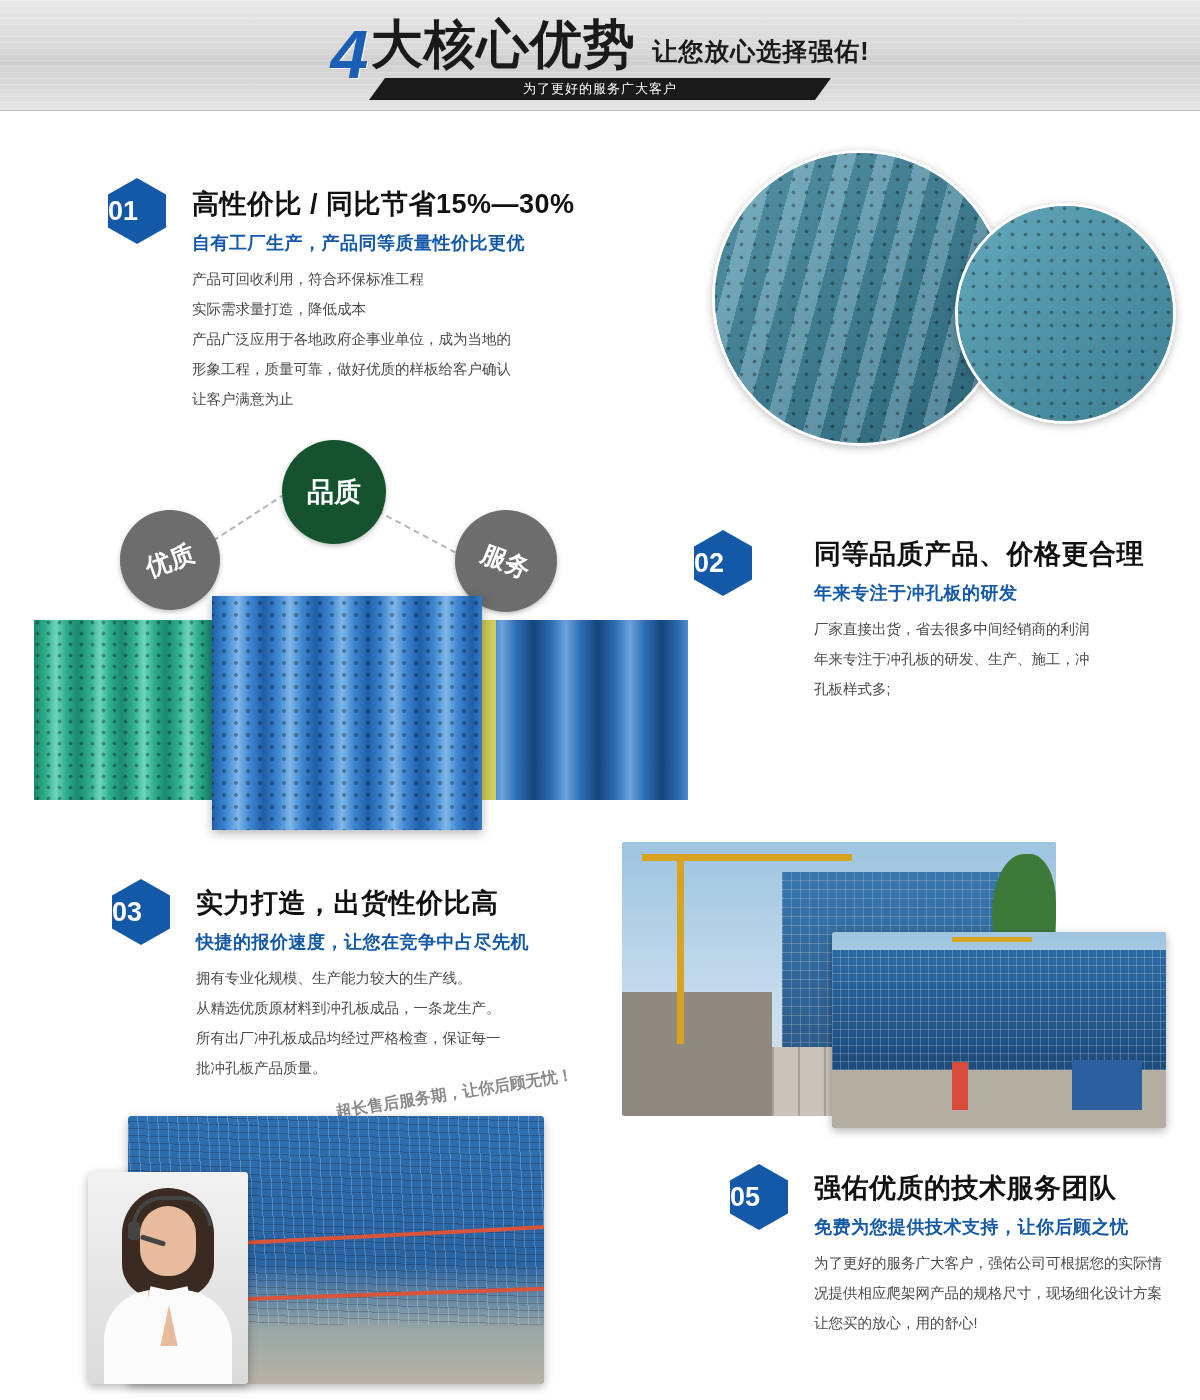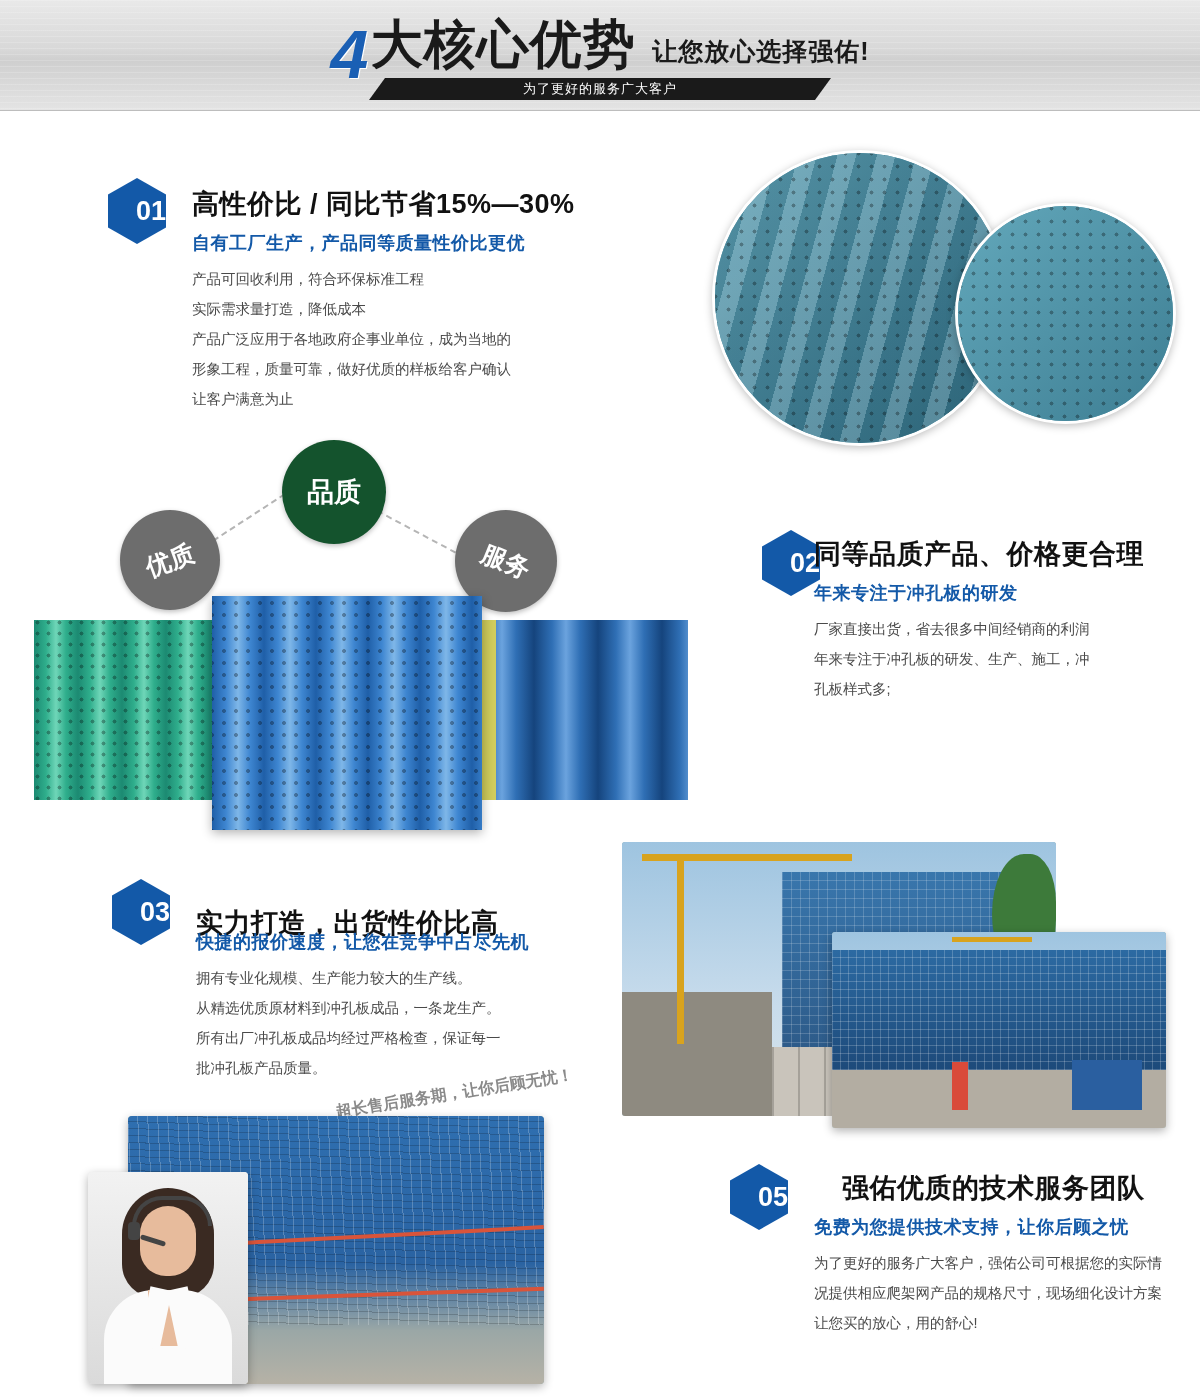--- a/index.html
+++ b/index.html
@@ -60,21 +60,21 @@
     border-bottom:22px solid #1a1a1a;border-left:16px solid transparent;
   }
 
   
   .num-hex{
     position:absolute;
     width:58px;height:66px;
     background:#1359a8;
     clip-path:polygon(50% 0%,100% 25%,100% 75%,50% 100%,0% 75%,0% 25%);
     color:#fff;font-size:27px;font-weight:bold;
-    text-align:right;line-height:66px;
+    text-align:left;line-height:66px;
     font-family:"Liberation Sans",sans-serif;
   }
   .blk-title{
     position:absolute;
     font-size:27px;font-weight:bold;color:#111;letter-spacing:.5px;
     white-space:nowrap;
   }
   .blk-sub{
     position:absolute;
     font-size:18px;font-weight:bold;color:#1359a8;letter-spacing:.5px;
@@ -200,31 +200,31 @@
 </div>
 <div class="photo shadow" style="left:212px;top:596px;width:270px;height:234px;z-index:3;">
   <div class="corr-blue" style="position:absolute;left:0;top:0;right:0;bottom:0;"></div>
   <div class="mesh-dots dark" style="background-size:12px 12px;"></div>
 </div>
 <div class="photo" style="left:470px;top:620px;width:218px;height:180px;">
   <div class="corr-blue2" style="position:absolute;left:0;top:0;right:0;bottom:0;"></div>
   <div style="position:absolute;left:0;top:0;width:26px;height:100%;background:#e8d84a;opacity:.85;"></div>
 </div>
 
-<div class="num-hex" style="left:762px;top:530px;">02</div>
+<div class="num-hex" style="left:694px;top:530px;">02</div>
 <div class="blk-title" style="left:814px;top:536px;">同等品质产品、价格更合理</div>
 <div class="blk-sub" style="left:814px;top:581px;">年来专注于冲孔板的研发</div>
 <div class="blk-body" style="left:814px;top:614px;">
   <div>厂家直接出货，省去很多中间经销商的利润</div>
   <div>年来专注于冲孔板的研发、生产、施工，冲</div>
   <div>孔板样式多;</div>
 </div>
 
 <div class="num-hex" style="left:112px;top:879px;">03</div>
-<div class="blk-title" style="left:196px;top:885px;margin-top:20px;">实力打造，出货性价比高</div>
+<div class="blk-title" style="left:196px;top:885px;">实力打造，出货性价比高</div>
 <div class="blk-sub" style="left:196px;top:930px;">快捷的报价速度，让您在竞争中占尽先机</div>
 <div class="blk-body" style="left:196px;top:963px;">
   <div>拥有专业化规模、生产能力较大的生产线。</div>
   <div>从精选优质原材料到冲孔板成品，一条龙生产。</div>
   <div>所有出厂冲孔板成品均经过严格检查，保证每一</div>
   <div>批冲孔板产品质量。</div>
 </div>
 
 <div class="photo" style="left:622px;top:842px;width:434px;height:274px;border-radius:3px;">
   <div class="sky" style="position:absolute;left:0;top:0;right:0;bottom:0;"></div>
@@ -267,19 +267,19 @@
   <div style="position:absolute;left:40px;top:50px;width:12px;height:18px;background:#444;border-radius:4px;"></div>
   <div style="position:absolute;left:52px;top:66px;width:26px;height:5px;background:#444;border-radius:3px;transform:rotate(18deg);"></div>
 
   <div style="position:absolute;left:16px;top:118px;width:128px;height:94px;background:#fbfbfb;border-radius:50px 50px 0 0;"></div>
   <div style="position:absolute;left:60px;top:118px;width:40px;height:56px;background:#e7bb9c;"></div>
   <div style="position:absolute;left:56px;top:116px;width:22px;height:60px;background:#fbfbfb;transform:rotate(12deg);"></div>
   <div style="position:absolute;left:84px;top:116px;width:22px;height:60px;background:#fbfbfb;transform:rotate(-12deg);"></div>
 </div>
 
 <div class="num-hex" style="left:730px;top:1164px;">05</div>
-<div class="blk-title" style="left:814px;top:1170px;margin-left:28px;">强佑优质的技术服务团队</div>
+<div class="blk-title" style="left:814px;top:1170px;">强佑优质的技术服务团队</div>
 <div class="blk-sub" style="left:814px;top:1215px;">免费为您提供技术支持，让你后顾之忧</div>
 <div class="blk-body" style="left:814px;top:1248px;">
   <div>为了更好的服务广大客户，强佑公司可根据您的实际情</div>
   <div>况提供相应爬架网产品的规格尺寸，现场细化设计方案</div>
   <div>让您买的放心，用的舒心!</div>
 </div>
 
 </body></html>

